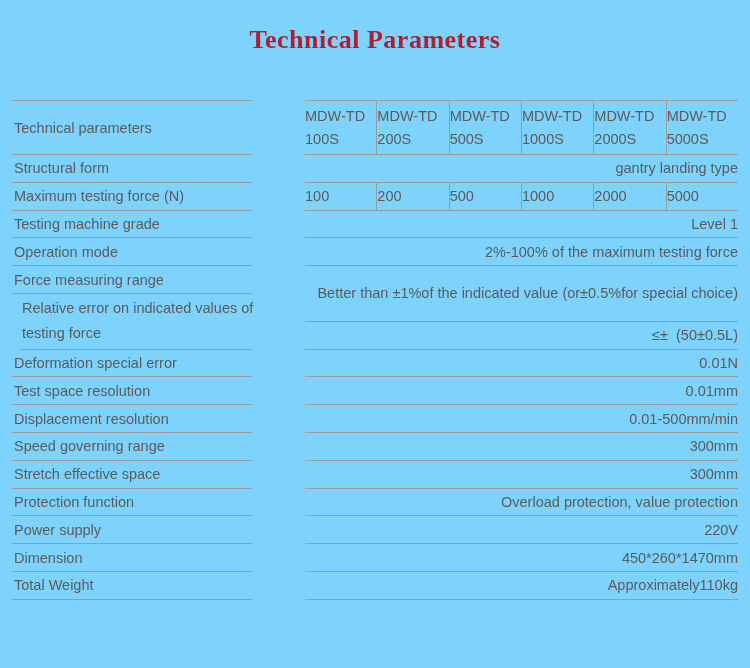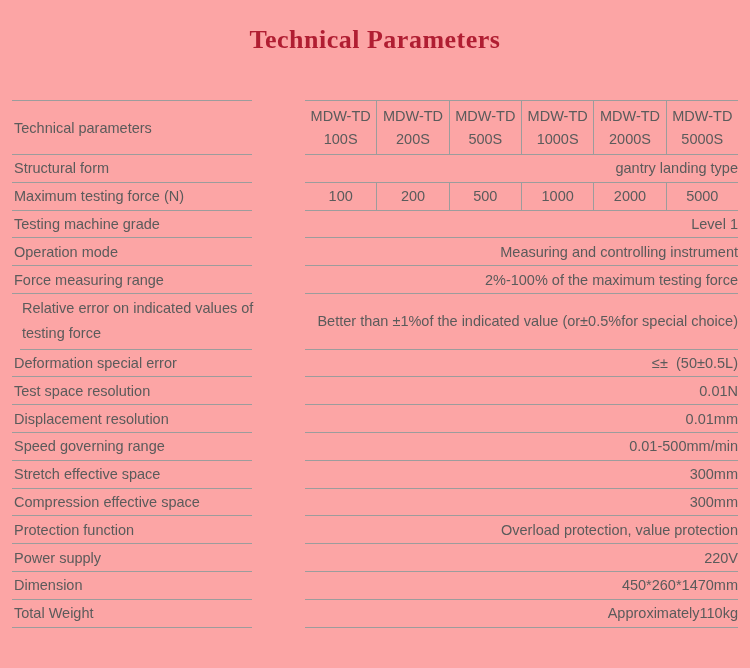--- a/index.html
+++ b/index.html
@@ -1,17 +1,17 @@
 <!DOCTYPE html>
 <html><head>
 <meta charset="utf-8">
 <style>
   html,body{margin:0;padding:0;background:#ffffff;}
   .page{
-    width:750px;height:668px;background:#fca5a5;position:relative;overflow:hidden;
+    width:750px;height:668px;background:#7dd3fc;position:relative;overflow:hidden;
     font-family:"Liberation Sans",sans-serif;color:#5b5b5b;
   }
   .title{
     padding-top:25px;text-align:center;
     font-family:"Liberation Serif",serif;font-weight:bold;font-size:26px;line-height:30px;
     color:#b01e32;letter-spacing:0.5px;
   }
   .spec-table{display:flex;margin-top:45px;padding-left:12px;}
   .col-left{width:240px;flex:none;}
   .col-right{width:433px;flex:none;margin-left:53px;}
@@ -23,21 +23,21 @@
   }
   .lrow:first-child,.rrow:first-child{border-top:1px solid #9c9c9c;}
   .h-header{height:55px;}
   .h-tall{height:55.6px;}
   .lrow{padding-left:2px;}
   .lrow.h-tall{flex-direction:column;align-items:flex-start;justify-content:center;margin-left:8px;}
   .lrow.h-tall .lbl{line-height:25px;}
   .rrow{justify-content:flex-end;text-align:center;}
   .rrow.cols{padding:0;align-items:stretch;justify-content:flex-start;}
   .cols .cell{
-    flex:1 1 0;display:flex;flex-direction:column;align-items:center;justify-content:center;
+    flex:1 1 0;display:flex;flex-direction:column;align-items:flex-start;justify-content:center;
     line-height:23px;
   }
   .cols .cell:not(:last-child){border-right:1px solid #9c9c9c;}
 </style>
 </head>
 <body>
 
 <div class="page">
 
   <div class="title">Technical Parameters</div>
@@ -74,23 +74,20 @@
         <span class="lbl">Test space resolution</span>
       </div>
       <div class="lrow">
         <span class="lbl">Displacement resolution</span>
       </div>
       <div class="lrow">
         <span class="lbl">Speed governing range</span>
       </div>
       <div class="lrow">
         <span class="lbl">Stretch effective space</span>
-      </div>
-      <div class="lrow">
-        <span class="lbl">Compression effective space</span>
       </div>
       <div class="lrow">
         <span class="lbl">Protection function</span>
       </div>
       <div class="lrow">
         <span class="lbl">Power supply</span>
       </div>
       <div class="lrow">
         <span class="lbl">Dimension</span>
       </div>
@@ -137,23 +134,20 @@
         <div class="cell">500</div>
         <div class="cell">1000</div>
         <div class="cell">2000</div>
         <div class="cell">5000</div>
       </div>
 
       <div class="rrow">
         <span>Level 1</span>
       </div>
       <div class="rrow">
-        <span>Measuring and controlling instrument</span>
-      </div>
-      <div class="rrow">
         <span>2%-100% of the maximum testing force</span>
       </div>
       <div class="rrow h-tall">
         <span>Better than ±1%of the indicated value (or±0.5%for special choice)</span>
       </div>
       <div class="rrow">
         <span>≤±&nbsp;&nbsp;(50±0.5L)</span>
       </div>
       <div class="rrow">
         <span>0.01N</span>

